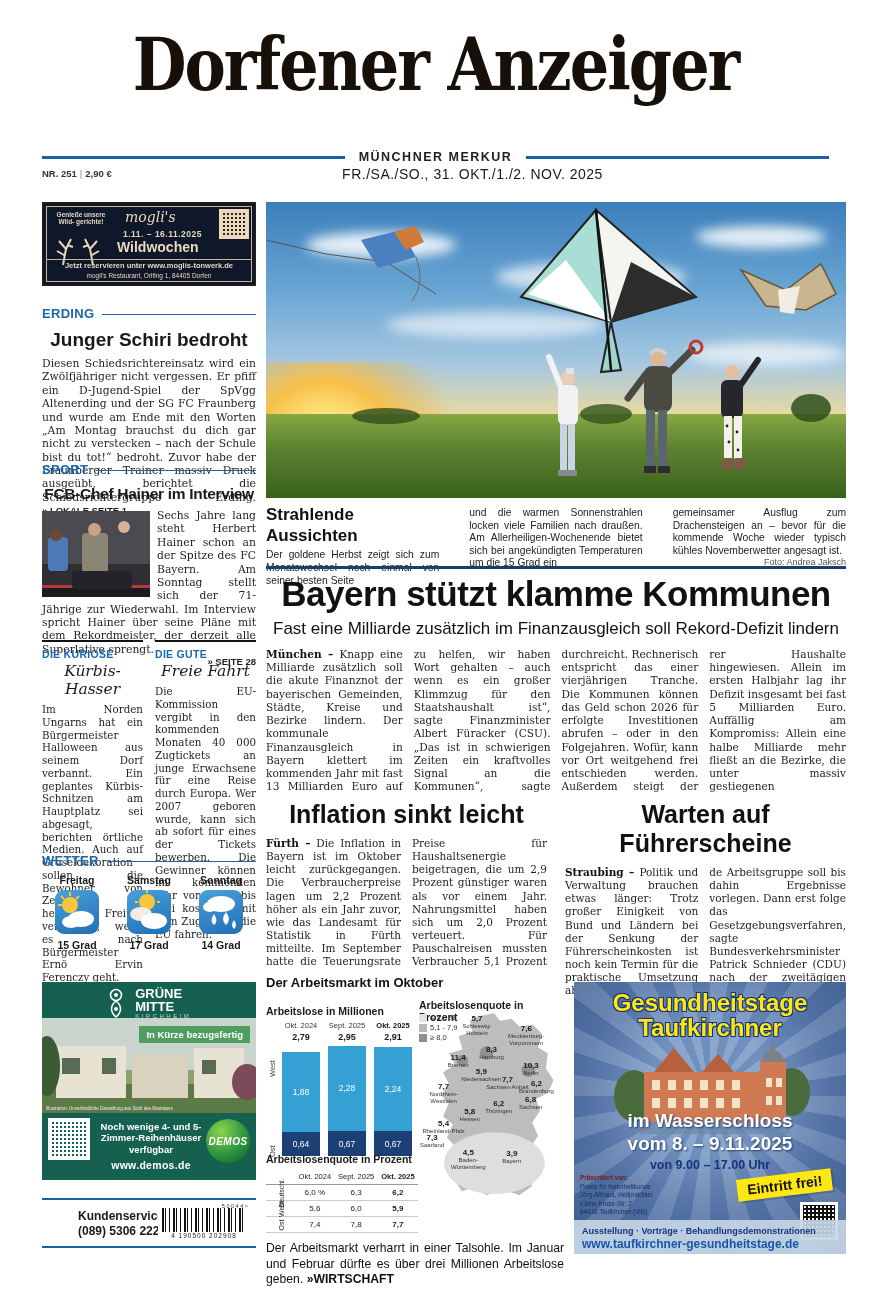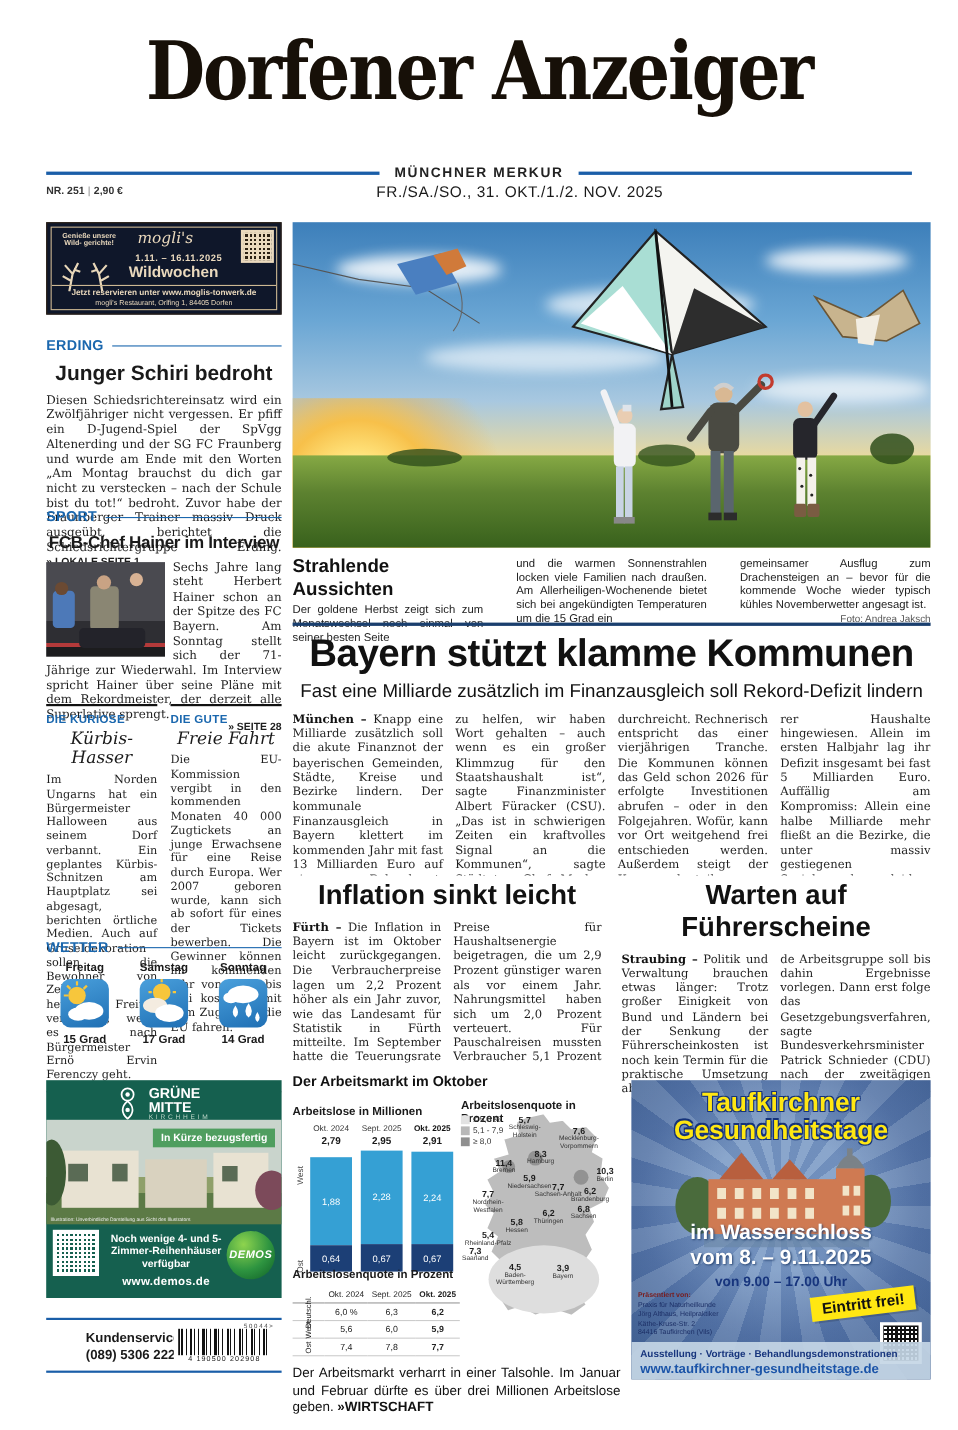--- a/index.html
+++ b/index.html
@@ -528,21 +528,21 @@
                 <div class="st-name">Hamburg</div>
               </div>
               <div class="st-label" style="left: 39.15px; top: 62px;">
                 <div class="st-val">11,4</div>
                 <div class="st-name">Bremen</div>
               </div>
               <div class="st-label" style="left: 62.35px; top: 76px;">
                 <div class="st-val">5,9</div>
                 <div class="st-name">Niedersachsen</div>
               </div>
-              <div class="st-label" style="left: 131px; top: 70px;">
+              <div class="st-label" style="left: 112px; top: 70px;">
                 <div class="st-val">10,3</div>
                 <div class="st-name">Berlin</div>
               </div>
               <div class="st-label" style="left: 117.45px; top: 88px;">
                 <div class="st-val">6,2</div>
                 <div class="st-name">Brandenburg</div>
               </div>
               <div class="st-label" style="left: 88.45px; top: 84px;">
                 <div class="st-val">7,7</div>
                 <div class="st-name">Sachsen-Anhalt</div>
@@ -615,22 +615,22 @@
           </table>
       </div>
 
       <div class="info-cap">
         <span>Der Arbeitsmarkt verharrt in einer Talsohle. Im Januar und Februar dürfte es über drei Millionen Arbeitslose geben. </span><b>»WIRTSCHAFT</b>
       </div>
     </div>
 
     <div class="tauf">
       <div class="t1">
+        <div>Gesundheitstage</div>
         <div>Taufkirchner</div>
-        <div>Gesundheitstage</div>
       </div>
       <svg class="castle" width="200" height="96" viewBox="0 0 200 96">
         <ellipse cx="24" cy="58" rx="20" ry="26" fill="#4a6b3c"></ellipse>
         <ellipse cx="182" cy="54" rx="18" ry="24" fill="#4a6b3c"></ellipse>
         <rect x="34" y="34" width="120" height="50" fill="#cf7a52"></rect>
         <polygon points="44,34 64,10 84,34" fill="#b85f3e"></polygon>
         <polygon points="92,34 108,16 124,34" fill="#b85f3e"></polygon>
         <rect x="150" y="24" width="26" height="60" fill="#cf7a52"></rect>
         <path d="M150,24 Q163,0 176,24 Z" fill="#7a8288"></path>
         <rect x="160" y="6" width="5" height="12" fill="#7a8288"></rect>

